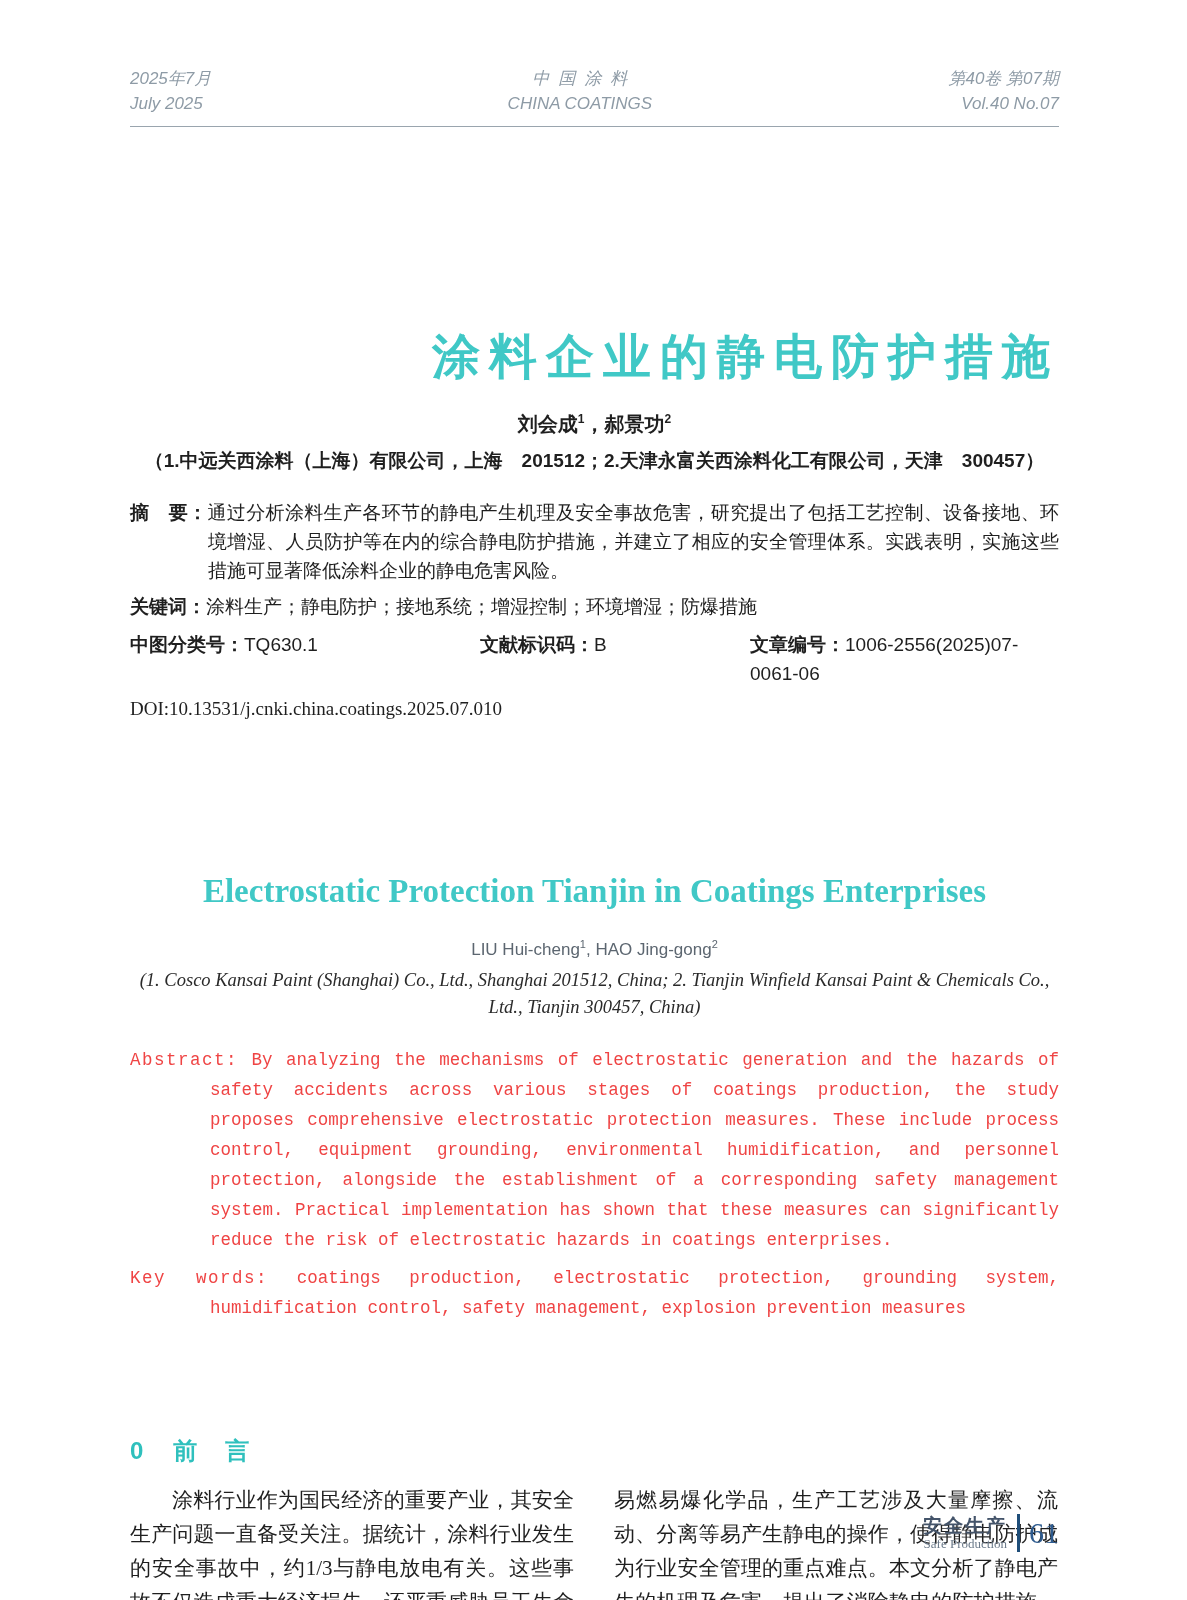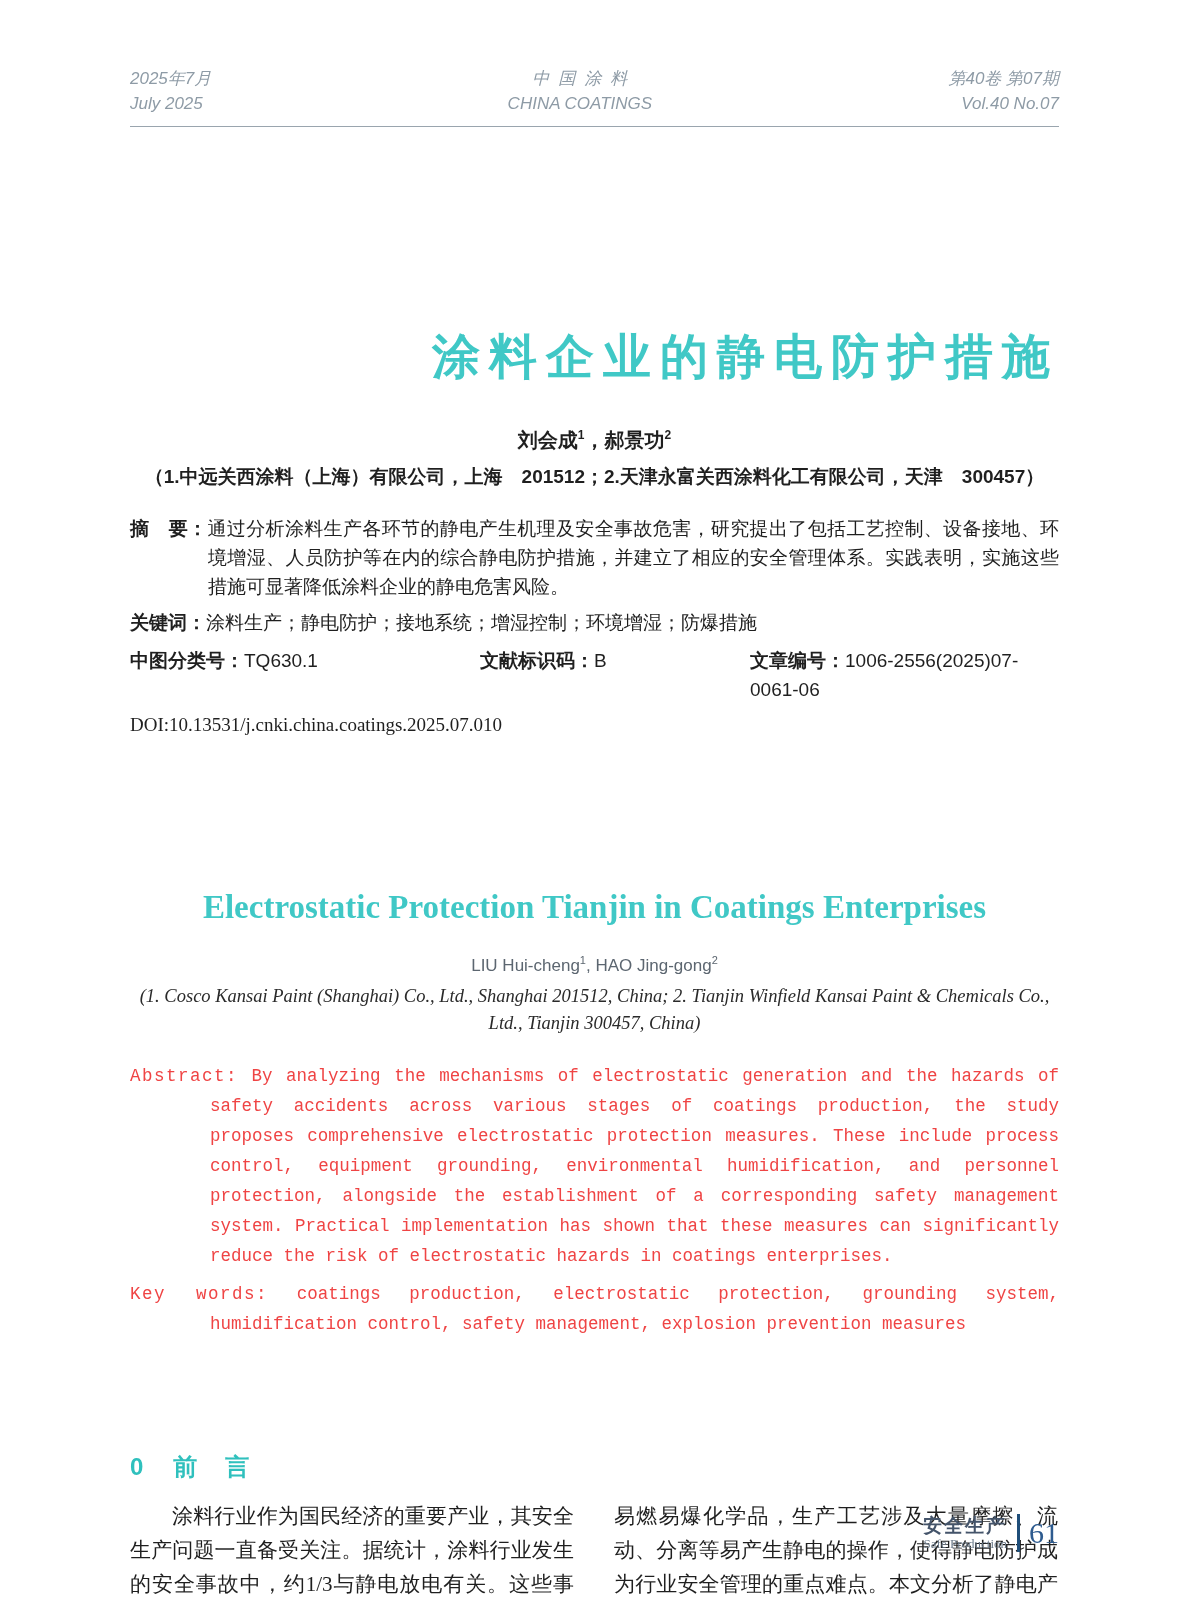--- a/index.html
+++ b/index.html
@@ -28,21 +28,21 @@
 
   
   .title-cn {
     margin-top:198px;
     text-align:right;
     color:#40c8c6;
     font-size:48px; font-weight:bold; letter-spacing:9px;
     font-family:"Liberation Sans", sans-serif;
   }
   .authors-cn {
-    margin-top:38px; text-align:center;
+    margin-top:22px; text-align:center;
     font-size:20px; font-weight:bold;
   }
   .authors-cn sup { font-size:12px; }
   .affil-cn {
     margin-top:10px; text-align:center;
     font-size:19px; font-weight:bold;
   }
 
   
   .abs-cn { margin-top:24px; font-size:19px; line-height:29px; }

